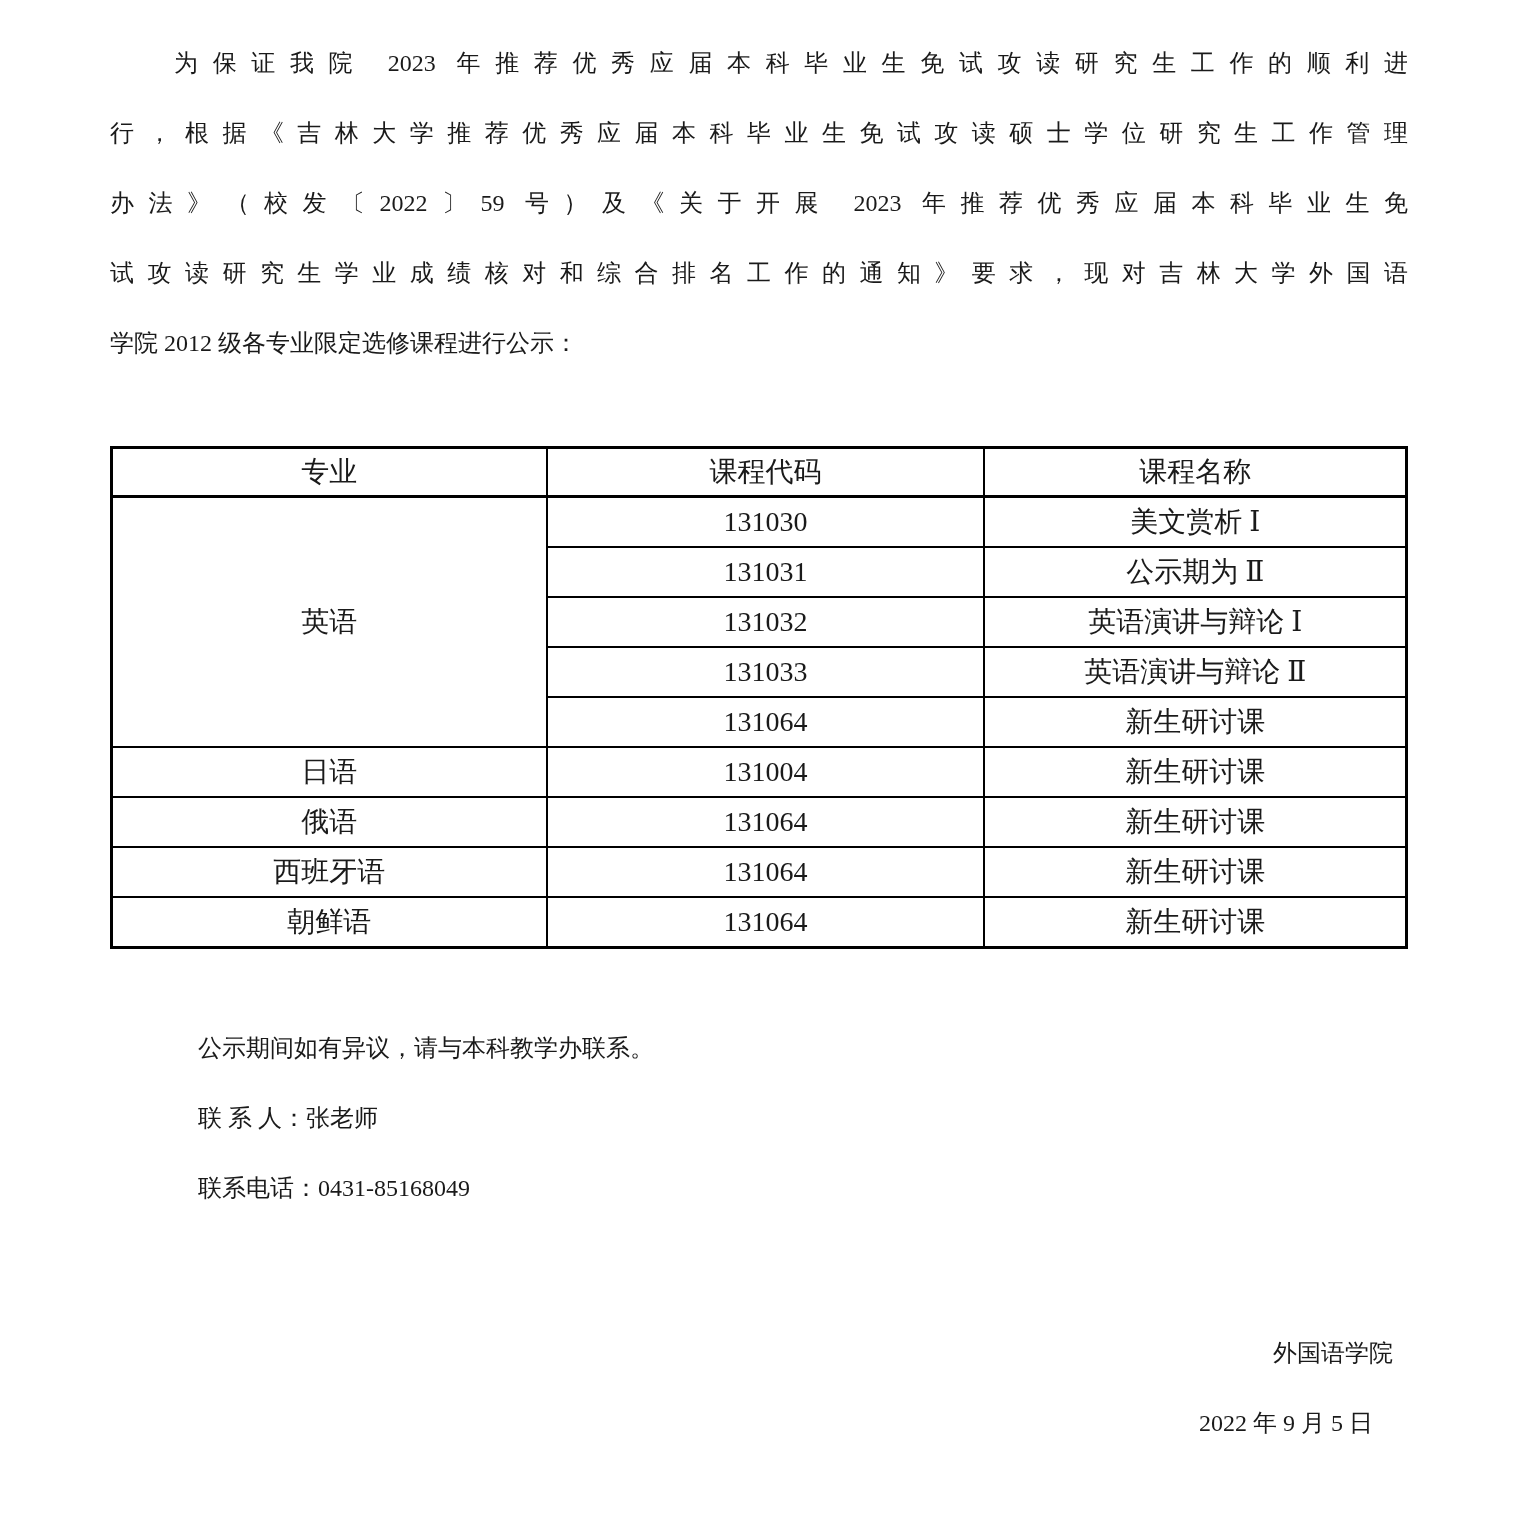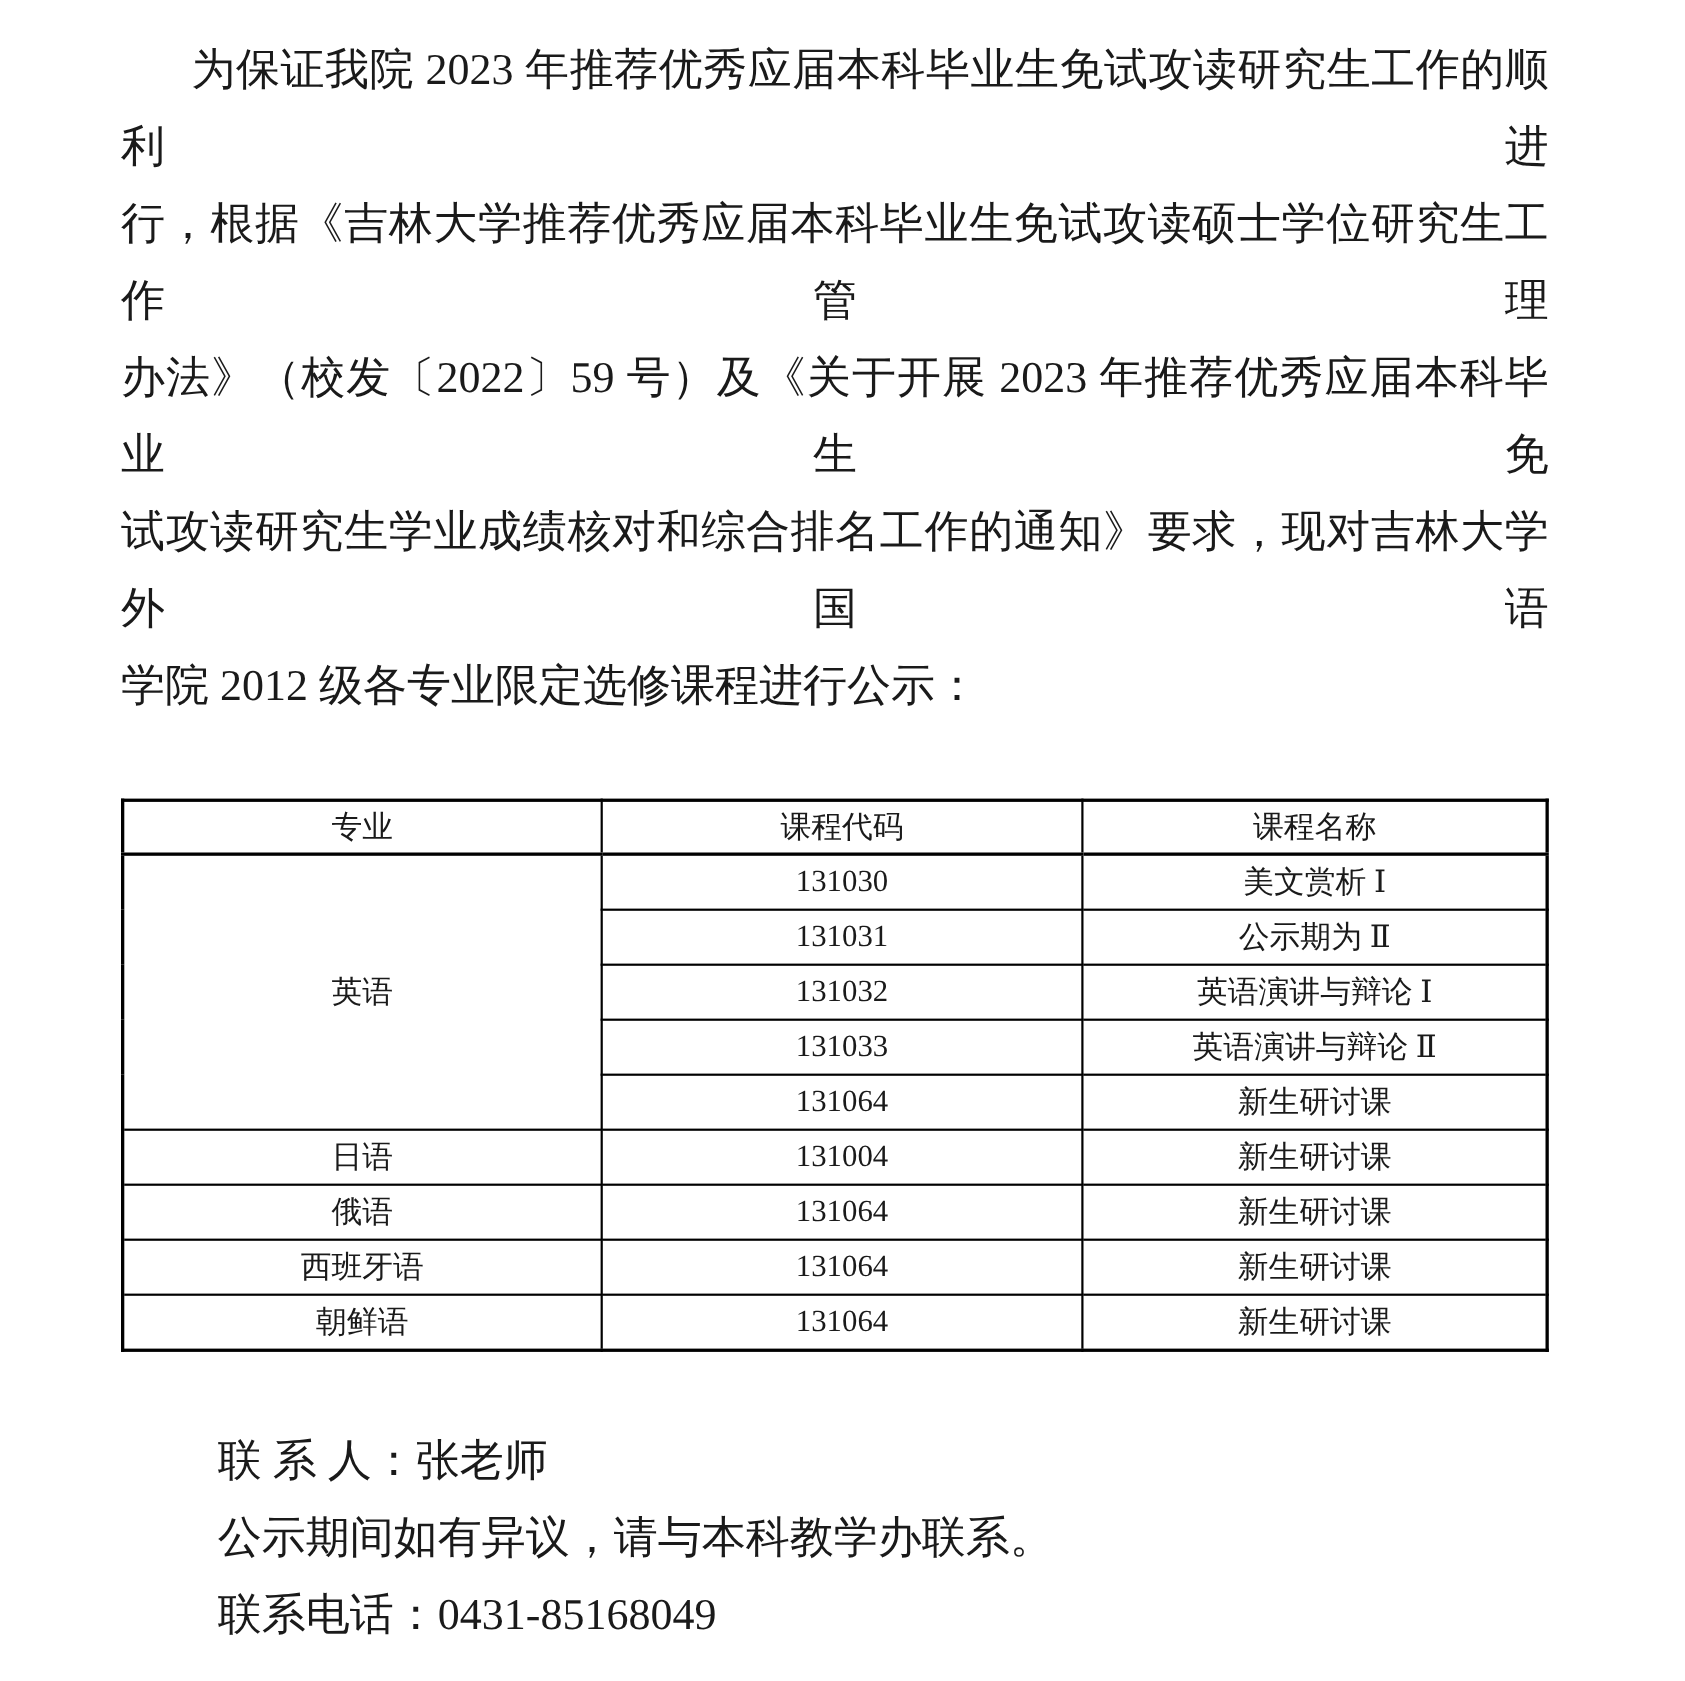--- a/index.html
+++ b/index.html
@@ -15,21 +15,21 @@
     overflow: hidden;
   }
   .page {
     box-sizing: border-box;
     width: 1532px;
     height: 1528px;
     padding: 28px 124px 0 110px;
     background: #ffffff;
   }
   .line {
-    font-size: 40px;
+    font-size: 24px;
     line-height: 70px;
     white-space: pre-wrap;
   }
   .justify {
     text-align: justify;
     text-align-last: justify;
   }
   .indent {
     text-indent: 64px;
   }
@@ -131,22 +131,22 @@
         </tr>
         <tr>
           <td rowspan="1">朝鲜语</td>
           <td>131064</td>
           <td>新生研讨课</td>
         </tr>
       </tbody>
   </table>
 
   <div class="notice">
+    <div class="line">公示期间如有异议，请与本科教学办联系。</div>
     <div class="line">联 系 人：张老师</div>
-    <div class="line">公示期间如有异议，请与本科教学办联系。</div>
     <div class="line">联系电话：0431-85168049</div>
   </div>
 
   <div class="signature">
     <div class="line sig-org">外国语学院</div>
     <div class="line sig-date">2022 年 9 月 5 日</div>
   </div>
 
 </div>
 

